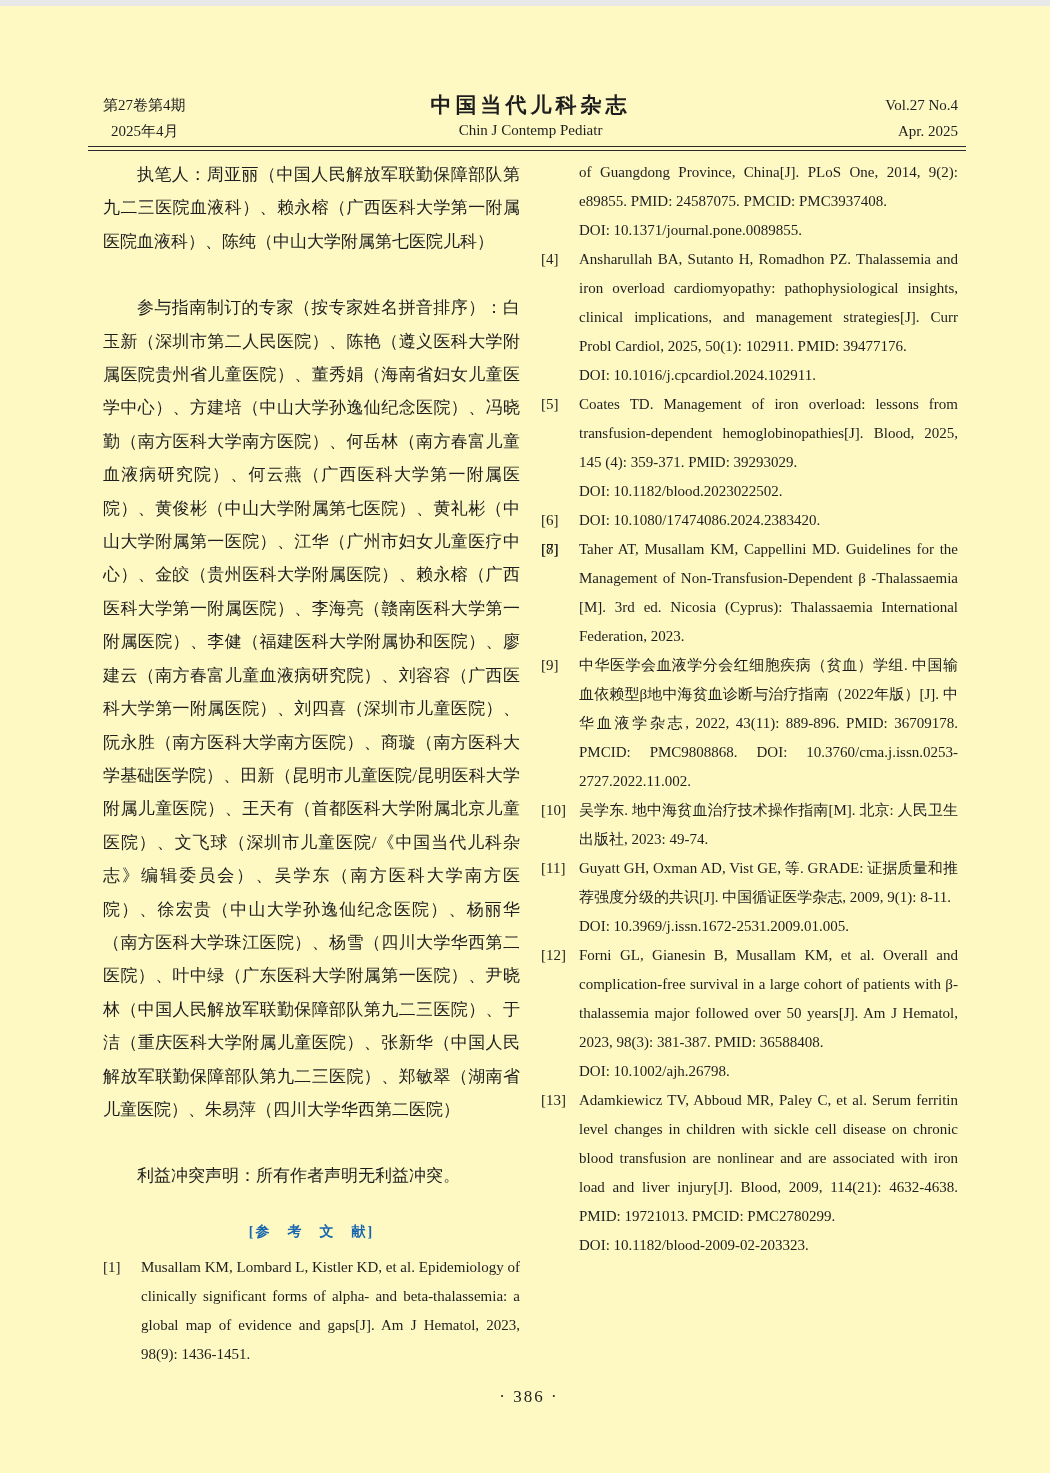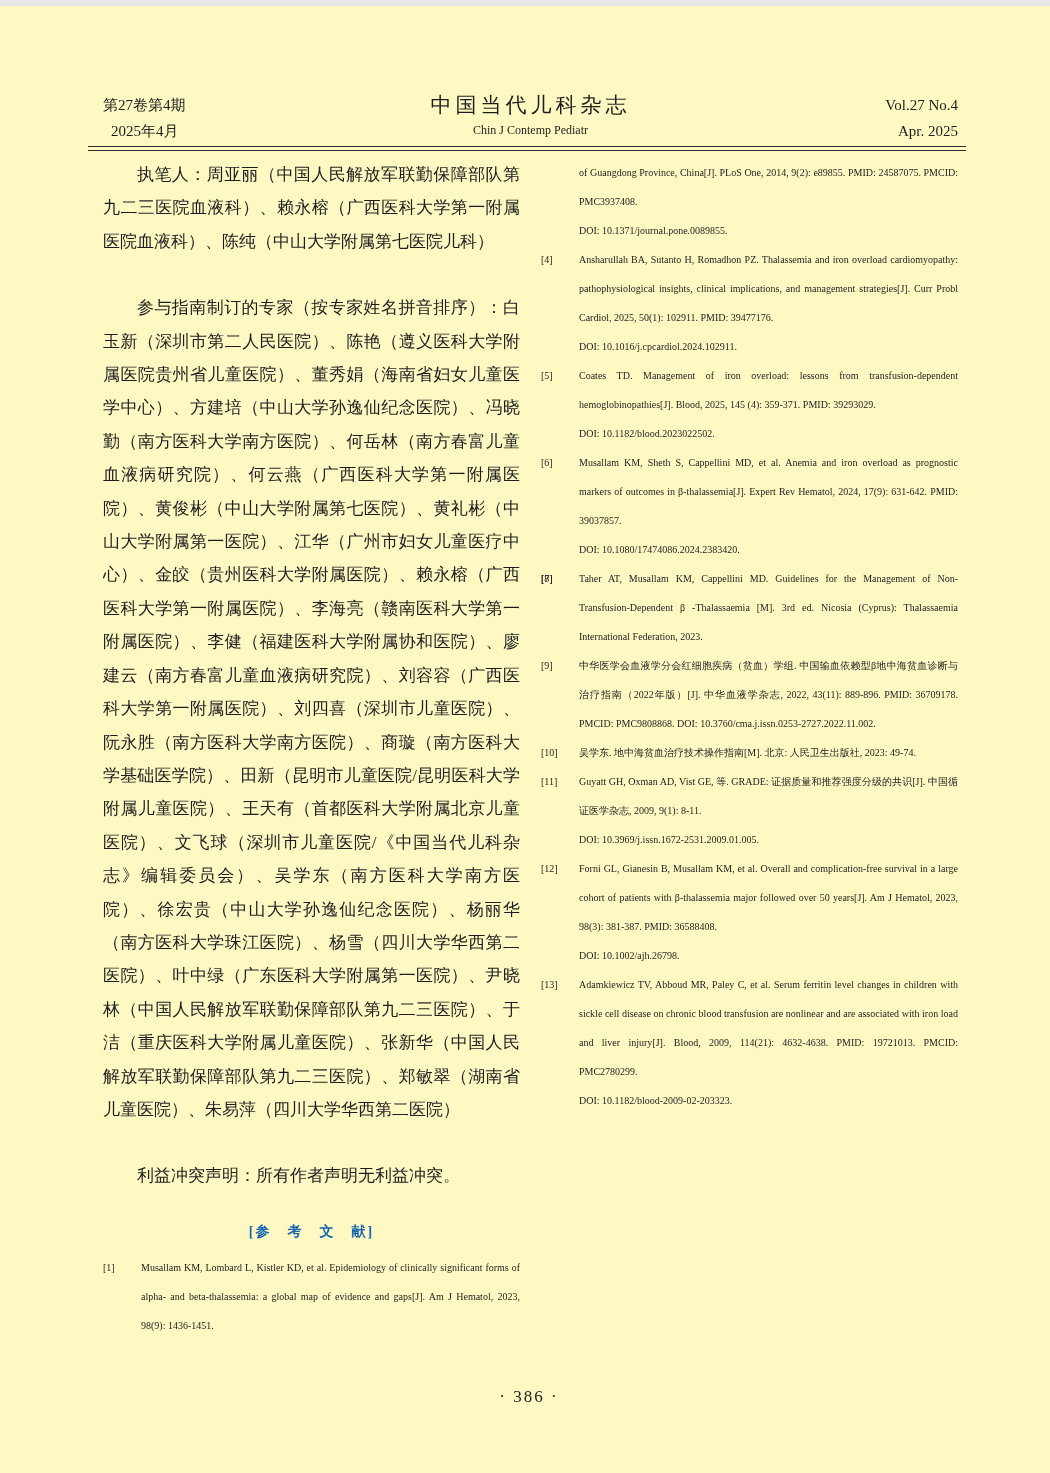--- a/index.html
+++ b/index.html
@@ -15,22 +15,22 @@
   }
   
   .header{
     position:absolute;top:86px;left:103px;right:92px;
     display:flex;justify-content:space-between;align-items:flex-start;
   }
   .header .h-left,.header .h-right{font-size:15px;line-height:26px;width:170px;}
   .header .h-right{text-align:right;}
   .header .h-left .line2{padding-left:8px;}
   .header .h-center{text-align:center;flex:1;}
-  .header .h-center .cn{font-size:21px;font-weight:400;letter-spacing:4px;line-height:26px;}
-  .header .h-center .en{font-size:12px;line-height:24px;}
+  .header .h-center .cn{font-size:21px;font-weight:700;letter-spacing:4px;line-height:26px;}
+  .header .h-center .en{font-size:15px;line-height:24px;}
   .header-divider{
     position:absolute;top:140px;left:88px;right:84px;
     height:3px;border-top:1.5px solid #2a2a2a;border-bottom:1.5px solid #2a2a2a;
   }
   
   .columns{
     position:absolute;top:152px;left:103px;right:92px;bottom:110px;
     display:flex;gap:21px;
   }
   .col{width:417px;flex:0 0 417px;}
@@ -42,21 +42,21 @@
   .para-gap{margin-top:33px;}
   .refs-heading{
     text-align:center;
     font-size:14px;font-weight:bold;
     letter-spacing:2px;
     margin:30px 0 12px 0;
   }
   .ref-item{
     position:relative;
     padding-left:38px;
-    font-size:10px;line-height:29px;
+    font-size:15px;line-height:29px;
     text-align:justify;
   }
   .ref-label{position:absolute;left:0;top:0;text-align:left;}
   .ref-tail{display:block;}
   
   .footer{
     position:absolute;bottom:72px;left:8px;right:0;
     text-align:center;font-size:17px;letter-spacing:2px;
   }
 </style>
@@ -92,21 +92,21 @@
       <div>
           <div class="ref-item"><span class="ref-label">[1]</span><span class="ref-text">Musallam KM, Lombard L, Kistler KD, et al. Epidemiology of clinically significant forms of alpha- and beta-thalassemia: a global map of evidence and gaps[J]. Am J Hematol, 2023, 98(9): 1436-1451.</span></div>
         </div>
     </div>
 
     <div class="col">
       <div>
           <div class="ref-item"><span class="ref-label"></span><span class="ref-text">of Guangdong Province, China[J]. PLoS One, 2014, 9(2): e89855. PMID: 24587075. PMCID: PMC3937408.</span><span class="ref-tail">DOI: 10.1371/journal.pone.0089855.</span></div>
           <div class="ref-item"><span class="ref-label">[4]</span><span class="ref-text">Ansharullah BA, Sutanto H, Romadhon PZ. Thalassemia and iron overload cardiomyopathy: pathophysiological insights, clinical implications, and management strategies[J]. Curr Probl Cardiol, 2025, 50(1): 102911. PMID: 39477176.</span><span class="ref-tail">DOI: 10.1016/j.cpcardiol.2024.102911.</span></div>
           <div class="ref-item"><span class="ref-label">[5]</span><span class="ref-text">Coates TD. Management of iron overload: lessons from transfusion-dependent hemoglobinopathies[J]. Blood, 2025, 145 (4): 359-371. PMID: 39293029.</span><span class="ref-tail">DOI: 10.1182/blood.2023022502.</span></div>
-          <div class="ref-item"><span class="ref-label">[6]</span><span class="ref-text">Musallam KM, Sheth S, Cappellini MD, et al. Anemia and iron overload as prognostic markers of outcomes in β-thalassemia[J]. Expert Rev Hematol, 2024, 17(9): 631-642. PMID: 39037857.</span><span class="ref-tail">DOI: 10.1080/17474086.2024.2383420.</span></div>
+          <div class="ref-item"><span class="ref-label">[6]</span><span class="ref-tail">DOI: 10.1080/17474086.2024.2383420.</span></div>
           <div class="ref-item"><span class="ref-label">[7]</span></div>
           <div class="ref-item"><span class="ref-label">[8]</span><span class="ref-text">Taher AT, Musallam KM, Cappellini MD. Guidelines for the Management of Non-Transfusion-Dependent β -Thalassaemia [M]. 3rd ed. Nicosia (Cyprus): Thalassaemia International Federation, 2023.</span></div>
           <div class="ref-item"><span class="ref-label">[9]</span><span class="ref-text">中华医学会血液学分会红细胞疾病（贫血）学组. 中国输血依赖型β地中海贫血诊断与治疗指南（2022年版）[J]. 中华血液学杂志, 2022, 43(11): 889-896. PMID: 36709178. PMCID: PMC9808868. DOI: 10.3760/cma.j.issn.0253-2727.2022.11.002.</span></div>
           <div class="ref-item"><span class="ref-label">[10]</span><span class="ref-text">吴学东. 地中海贫血治疗技术操作指南[M]. 北京: 人民卫生出版社, 2023: 49-74.</span></div>
           <div class="ref-item"><span class="ref-label">[11]</span><span class="ref-text">Guyatt GH, Oxman AD, Vist GE, 等. GRADE: 证据质量和推荐强度分级的共识[J]. 中国循证医学杂志, 2009, 9(1): 8-11.</span><span class="ref-tail">DOI: 10.3969/j.issn.1672-2531.2009.01.005.</span></div>
           <div class="ref-item"><span class="ref-label">[12]</span><span class="ref-text">Forni GL, Gianesin B, Musallam KM, et al. Overall and complication-free survival in a large cohort of patients with β-thalassemia major followed over 50 years[J]. Am J Hematol, 2023, 98(3): 381-387. PMID: 36588408.</span><span class="ref-tail">DOI: 10.1002/ajh.26798.</span></div>
           <div class="ref-item"><span class="ref-label">[13]</span><span class="ref-text">Adamkiewicz TV, Abboud MR, Paley C, et al. Serum ferritin level changes in children with sickle cell disease on chronic blood transfusion are nonlinear and are associated with iron load and liver injury[J]. Blood, 2009, 114(21): 4632-4638. PMID: 19721013. PMCID: PMC2780299.</span><span class="ref-tail">DOI: 10.1182/blood-2009-02-203323.</span></div>
         </div>
     </div>
 

